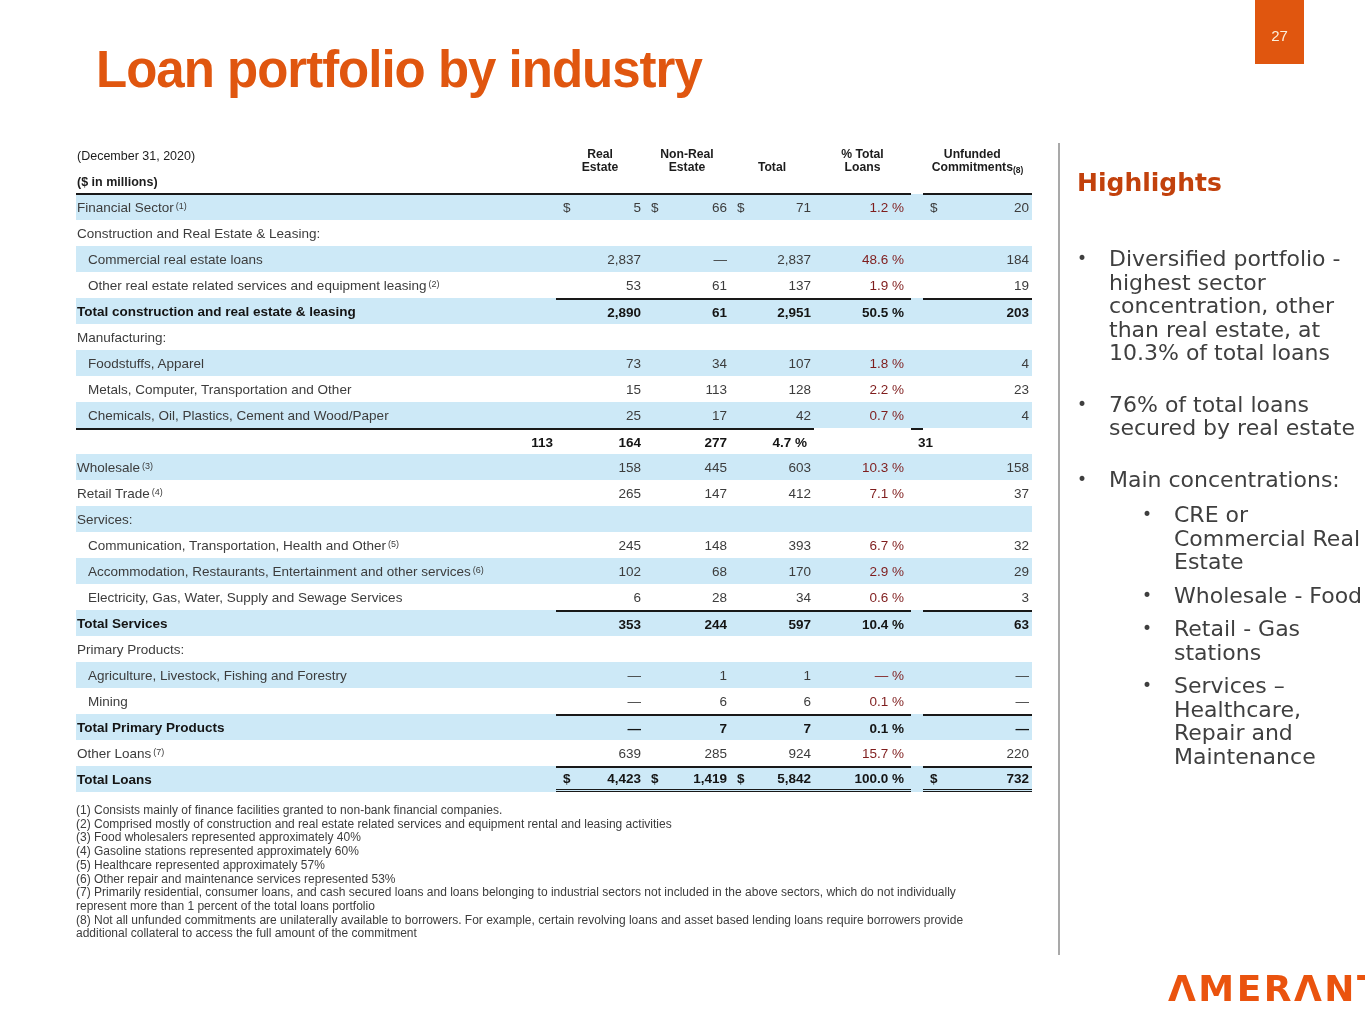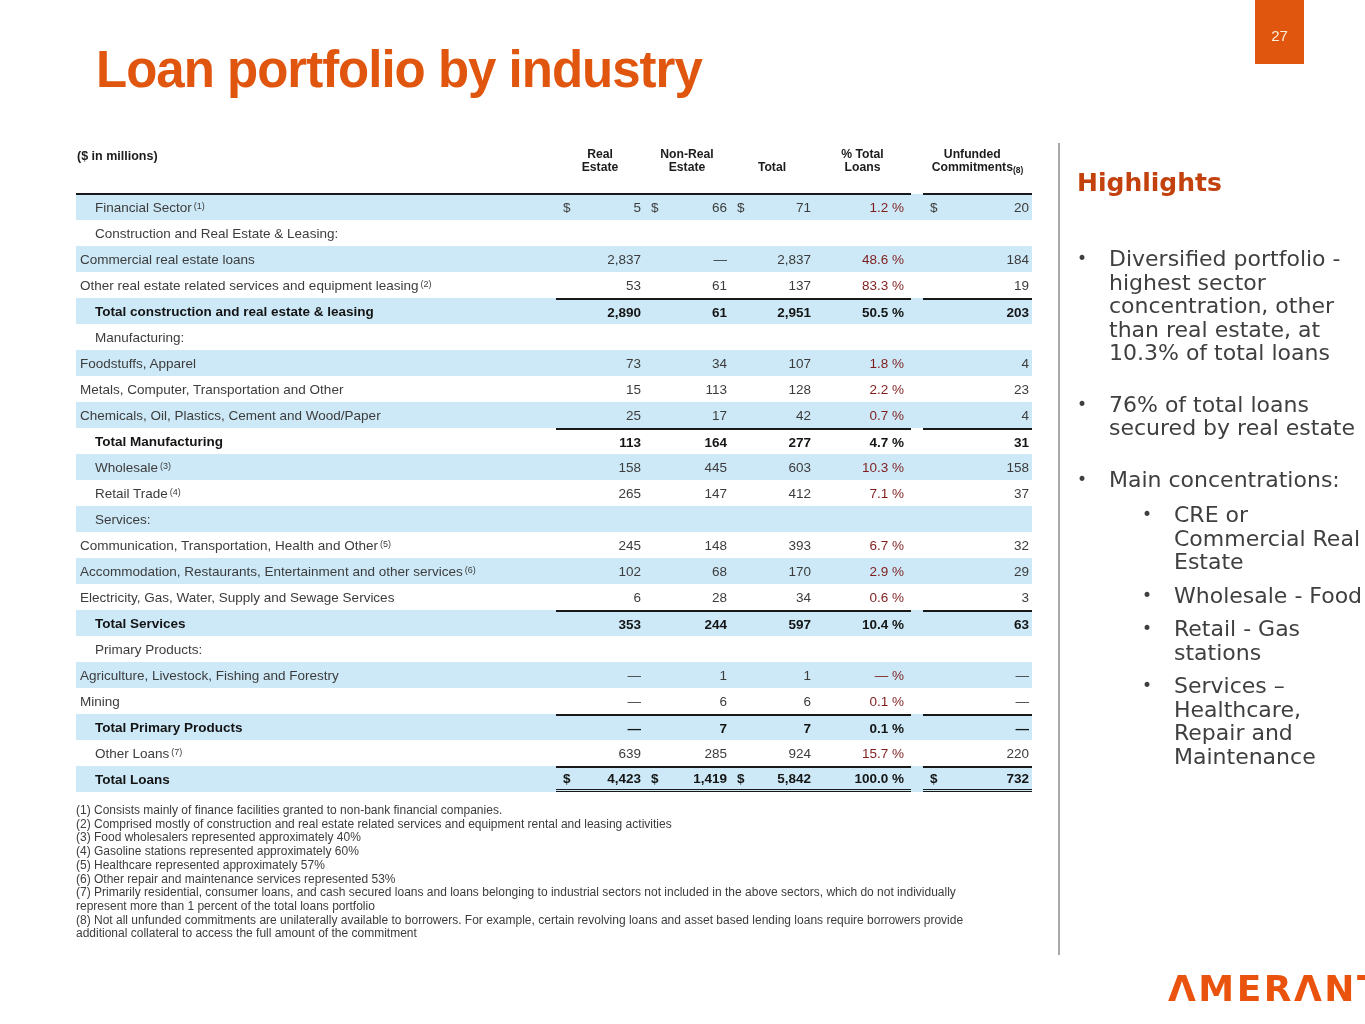--- a/index.html
+++ b/index.html
@@ -25,22 +25,22 @@
   .date-label{font-size:12.5px;color:#1c1c1c;}
   .units-label{font-size:12.5px;font-weight:bold;color:#1c1c1c;}
   .h-col{display:flex;align-items:flex-end;justify-content:center;text-align:center;
          font-weight:bold;font-size:12.2px;line-height:13px;color:#1c1c1c;
          white-space:pre-line;padding-bottom:19px;}
   .h-col sup{font-size:8.5px;line-height:8px;}
 
   .trow{height:26px;}
   .trow>div{height:100%;display:flex;align-items:center;box-sizing:border-box;}
   .shaded{background:#CDE9F7;}
-  .c-label{color:#3c3c3c;font-size:13.5px;padding-left:19px;white-space:nowrap;}
-  .c-label.ind{padding-left:4px;}
+  .c-label{color:#3c3c3c;font-size:13.5px;padding-left:1px;white-space:nowrap;}
+  .c-label.ind{padding-left:12px;}
   .c-label sup{font-size:9px;position:relative;top:-1px;margin-left:2px;}
   .c-money{justify-content:space-between;font-size:13.5px;color:#3c3c3c;padding:0 3px 0 7px;}
   .c-pct{justify-content:flex-end;font-size:13.5px;color:#7f1d1d;padding-right:7px;}
   .bold .c-label,.bold .c-money,.bold .c-pct{font-weight:bold;color:#141414;}
   .rule>.b{border-top:2px solid #191919;}
   .dbl>.b{border-bottom:3px double #191919;}
 
   
   .footnotes{position:absolute;left:44px;top:804px;width:925px;}
   .fn{font-size:12px;line-height:13.7px;color:#3c3c3c;}
@@ -70,20 +70,21 @@
 
   <div class="pagebox">
     <span>27</span>
   </div>
 
   <h1 class="title">Loan portfolio by industry</h1>
 
   <div class="table-region">
     <div class="grid thead" id="thead">
         <div class="h-label">
+          <div class="date-label">(December 31, 2020)</div>
           <div class="units-label">($ in millions)</div>
         </div>
         <div class="h-col">Real
 Estate</div>
         <div class="h-col">Non-Real
 Estate</div>
         <div class="h-col">Total</div>
         <div class="h-col">% Total
 Loans</div>
         <div class="h-gap"></div>
@@ -161,21 +162,21 @@
             <span class="num">53</span>
           </div>
           <div class="c-money b">
             <span class="dollar"></span>
             <span class="num">61</span>
           </div>
           <div class="c-money b">
             <span class="dollar"></span>
             <span class="num">137</span>
           </div>
-          <div class="c-pct b">83.3 %</div>
+          <div class="c-pct b">1.9 %</div>
           <div class="c-gap"></div>
           <div class="c-money b">
             <span class="dollar"></span>
             <span class="num">19</span>
           </div>
         </div>
         <div class="grid trow shaded bold rule">
           <div class="c-label">Total construction and real estate &amp; leasing</div>
           <div class="c-money b">
             <span class="dollar"></span>
@@ -274,21 +275,20 @@
             <span class="num">42</span>
           </div>
           <div class="c-pct b">0.7 %</div>
           <div class="c-gap"></div>
           <div class="c-money b">
             <span class="dollar"></span>
             <span class="num">4</span>
           </div>
         </div>
         <div class="grid trow bold rule">
-          <div class="c-label">Total Manufacturing</div>
           <div class="c-money b">
             <span class="dollar"></span>
             <span class="num">113</span>
           </div>
           <div class="c-money b">
             <span class="dollar"></span>
             <span class="num">164</span>
           </div>
           <div class="c-money b">
             <span class="dollar"></span>

